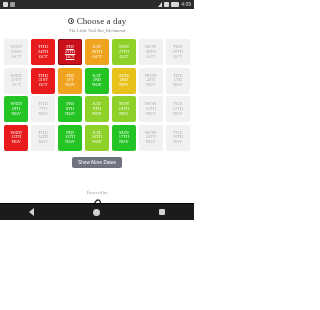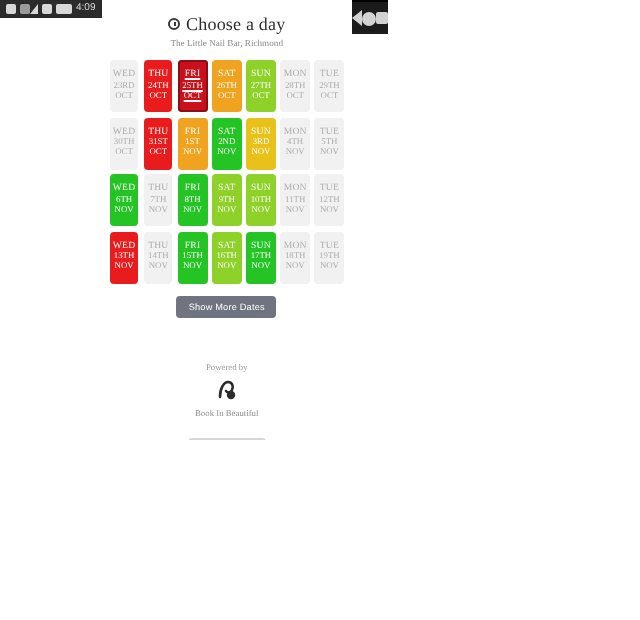--- a/index.html
+++ b/index.html
@@ -2,21 +2,21 @@
 <html><head>
 <meta charset="utf-8">
 <style>
   * { box-sizing: border-box; margin: 0; padding: 0; }
   html, body {
     width: 194px; height: 310px;
     background: #ffffff;
     font-family: "Liberation Serif", serif;
     overflow: hidden;
   }
-  #app { width: 194px; height: 220px; position: relative; background: #fff; display: flex; }
+  #app { width: 194px; height: 220px; position: relative; background: #fff; display: flex; flex-direction: column; }
 
   
   .statusbar {
     height: 9px; background: #2b2b2b; flex: 0 0 9px;
     display: flex; align-items: center; justify-content: space-between;
     padding: 0 3px;
   }
   .sb-left { display: flex; gap: 2px; align-items: center; }
   .sb-right { display: flex; gap: 2px; align-items: center; }
   .sb-sq { width: 5px; height: 5px; background: #d8d8d8; border-radius: 1px; display: block; }

